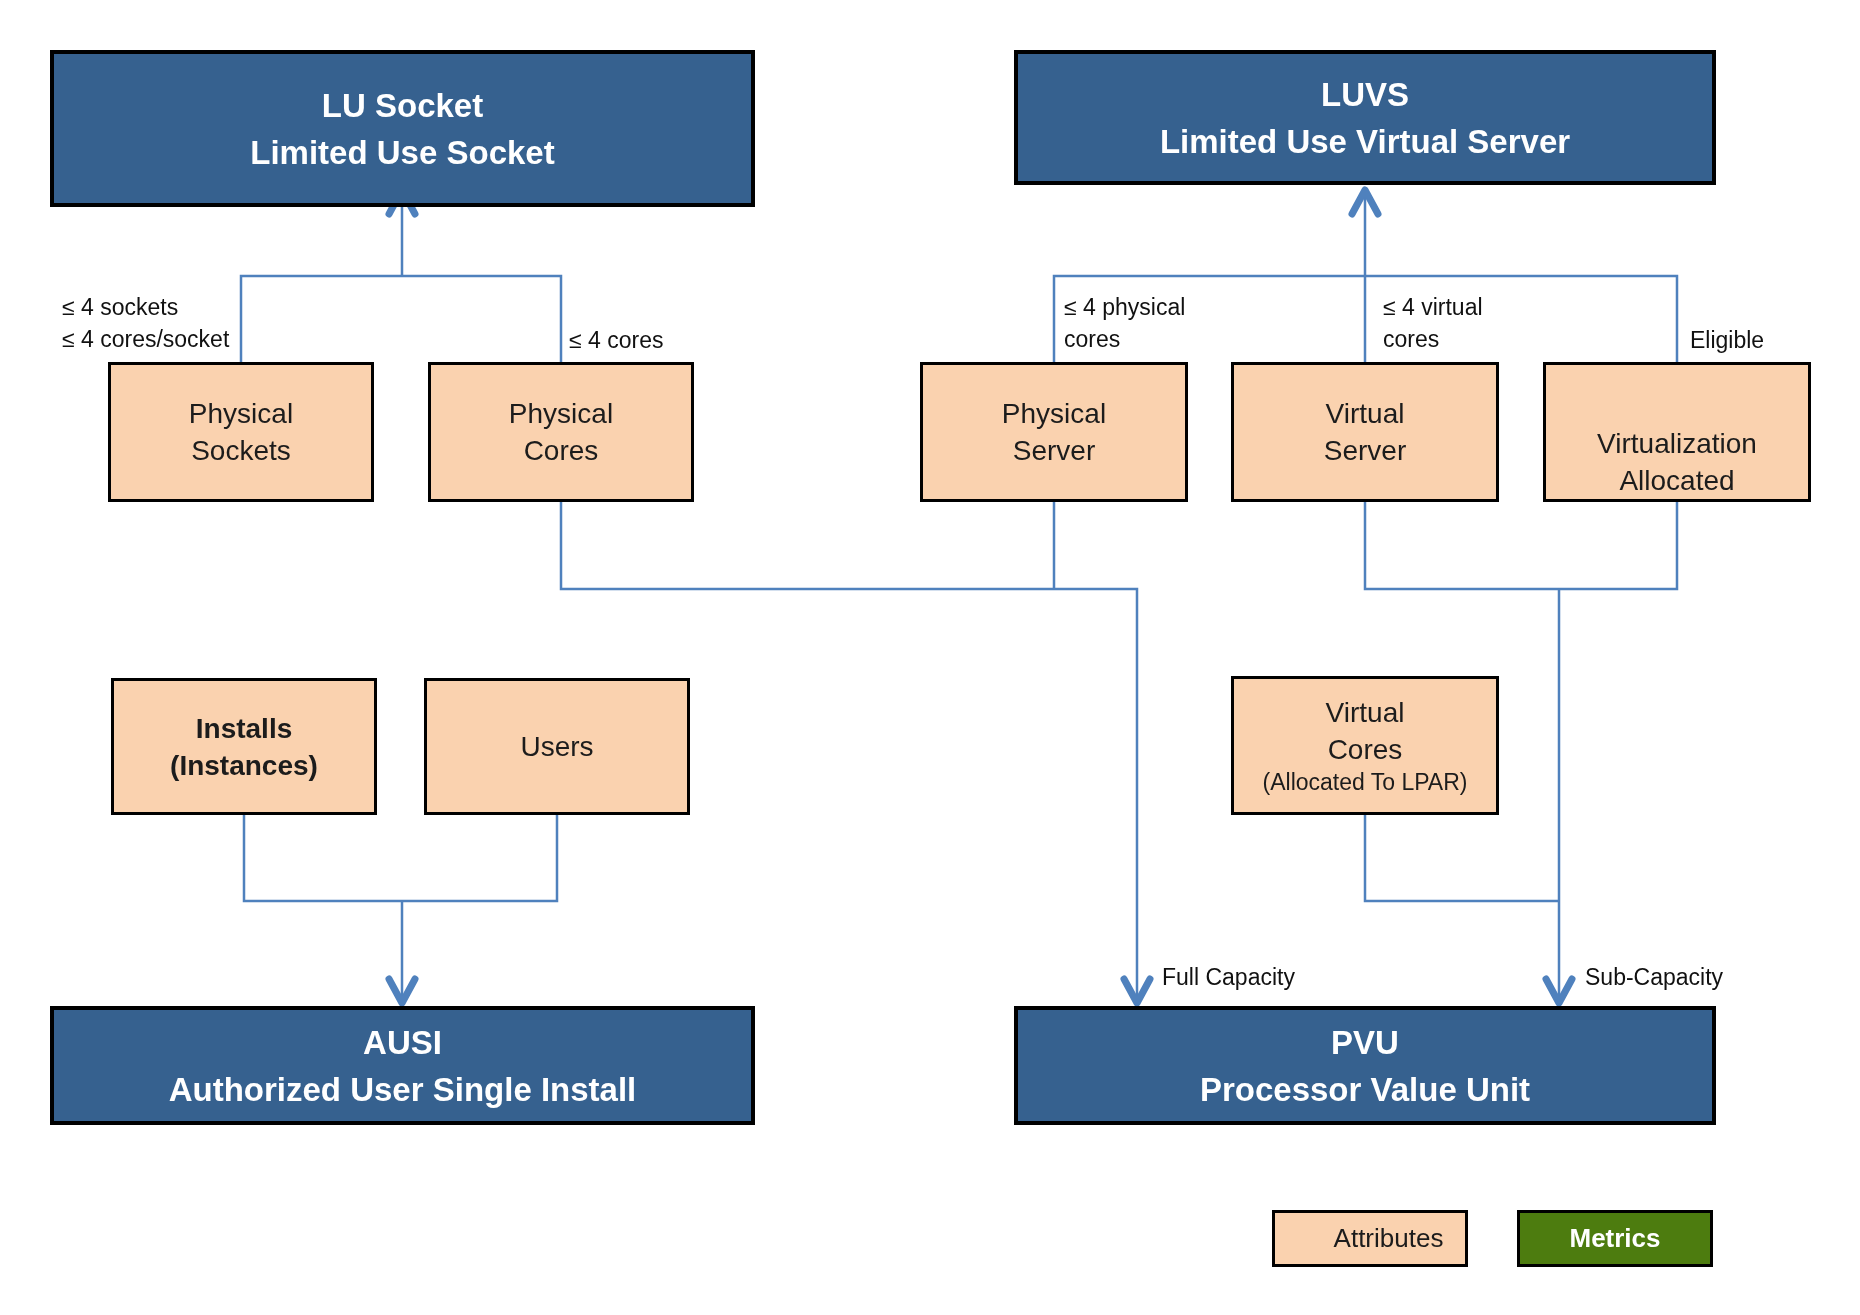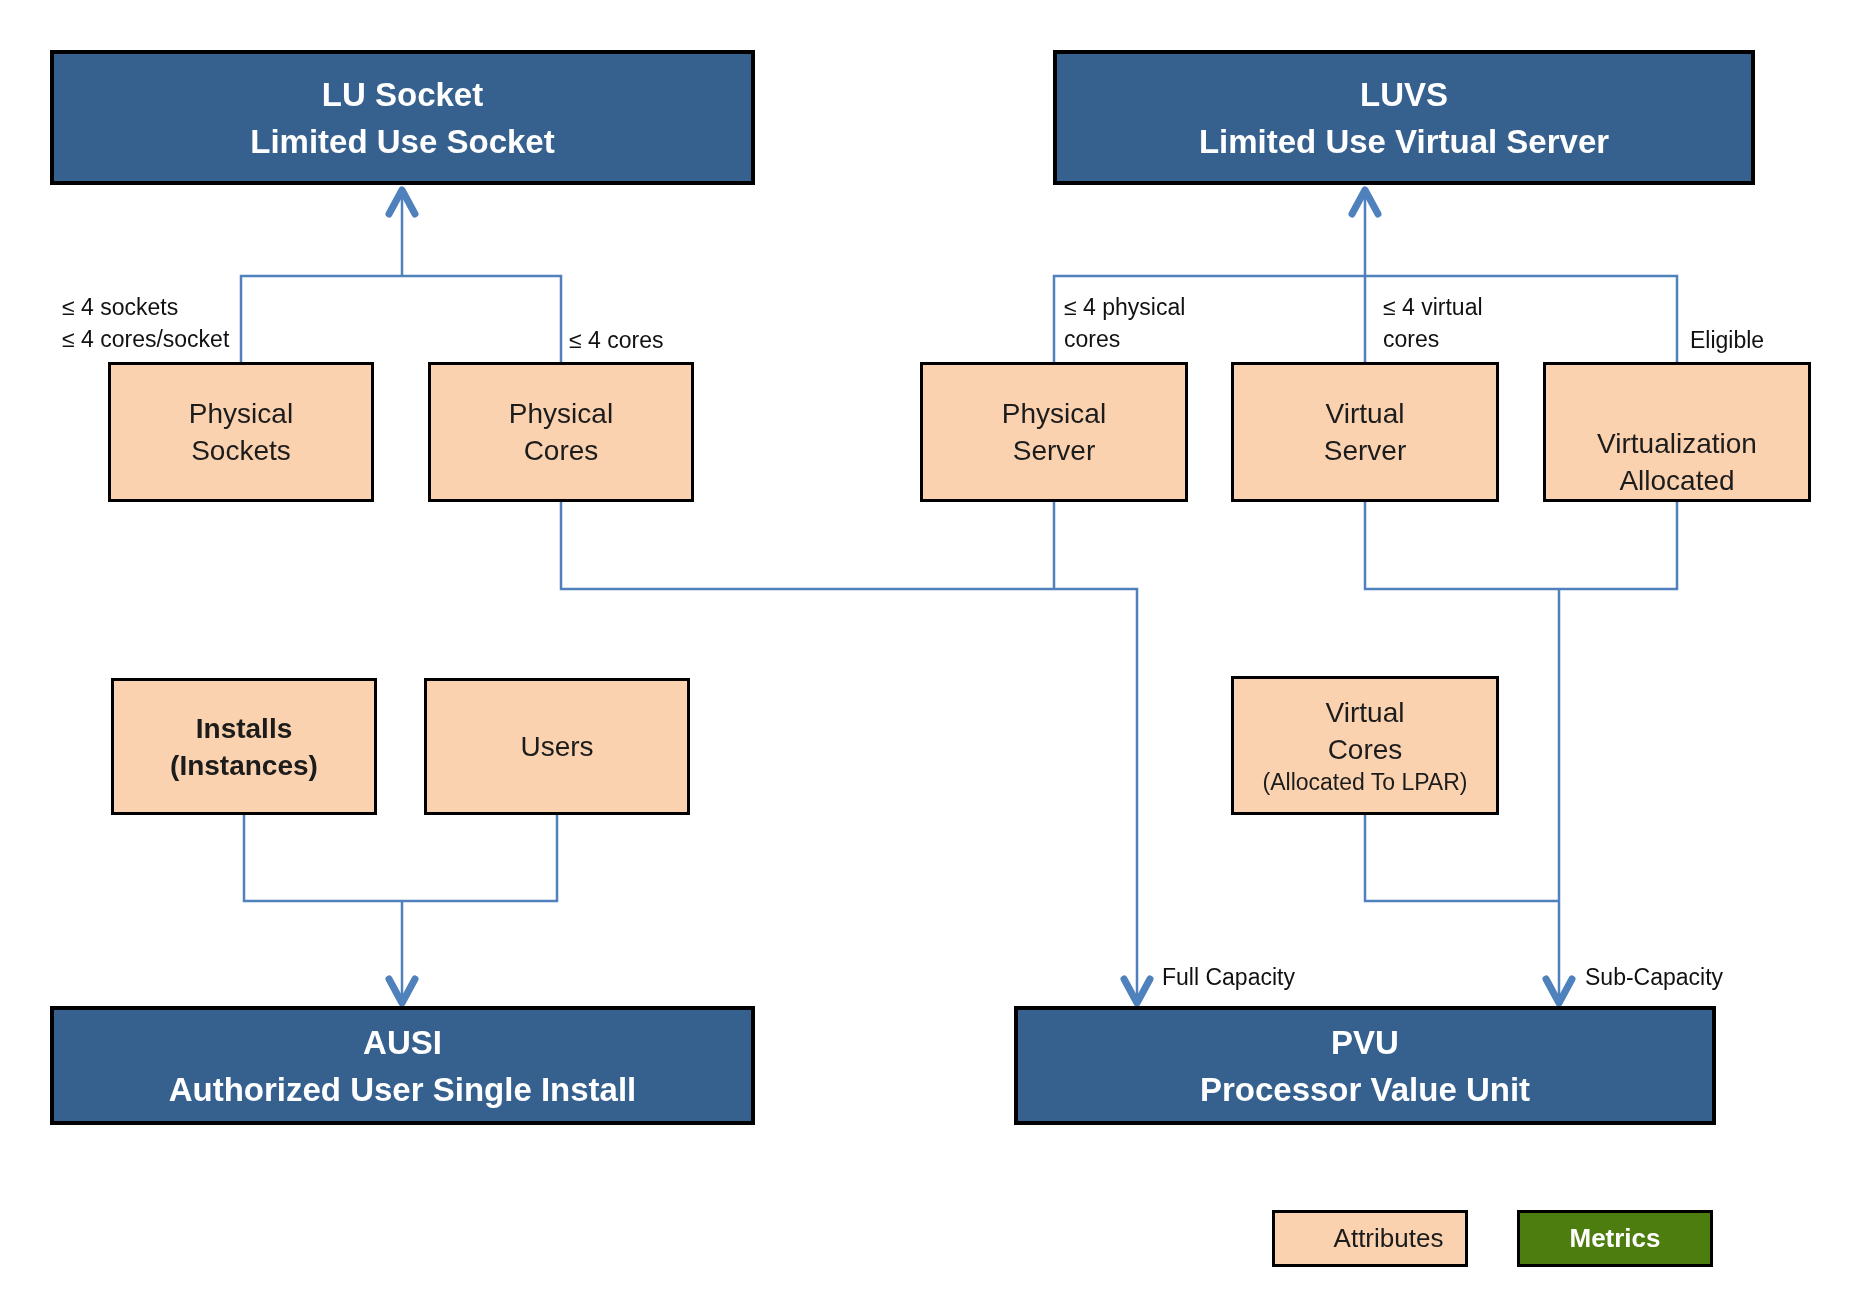--- a/index.html
+++ b/index.html
@@ -53,26 +53,26 @@
       <path stroke-width="2.5" d="M244,815 V901 H557 V815 M402,901 V999"></path>
 
       <polyline stroke-width="7" stroke-linecap="round" stroke-linejoin="round" points="389,214 402,190 415,214"></polyline>
       <polyline stroke-width="7" stroke-linecap="round" stroke-linejoin="round" points="1352,214 1365,190 1378,214"></polyline>
       <polyline stroke-width="7" stroke-linecap="round" stroke-linejoin="round" points="389,979 402,1003 415,979"></polyline>
       <polyline stroke-width="7" stroke-linecap="round" stroke-linejoin="round" points="1124,979 1137,1003 1150,979"></polyline>
       <polyline stroke-width="7" stroke-linecap="round" stroke-linejoin="round" points="1546,979 1559,1003 1572,979"></polyline>
     </g>
   </svg>
 
-  <div class="box metric" style="left:50px;top:50px;width:705px;height:135px;">
+  <div class="box metric" style="left:50px;top:50px;width:705px;height:157px;">
     <span class="line">LU Socket</span>
     <span class="line">Limited Use Socket</span>
   </div>
 
-  <div class="box metric" style="left:1014px;top:50px;width:702px;height:135px;margin-left:39px;">
+  <div class="box metric" style="left:1014px;top:50px;width:702px;height:135px;">
     <span class="line">LUVS</span>
     <span class="line">Limited Use Virtual Server</span>
   </div>
 
   <div class="box metric" style="left:50px;top:1006px;width:705px;height:119px;">
     <span class="line">AUSI</span>
     <span class="line">Authorized User Single Install</span>
   </div>
 
   <div class="box metric" style="left:1014px;top:1006px;width:702px;height:119px;">

